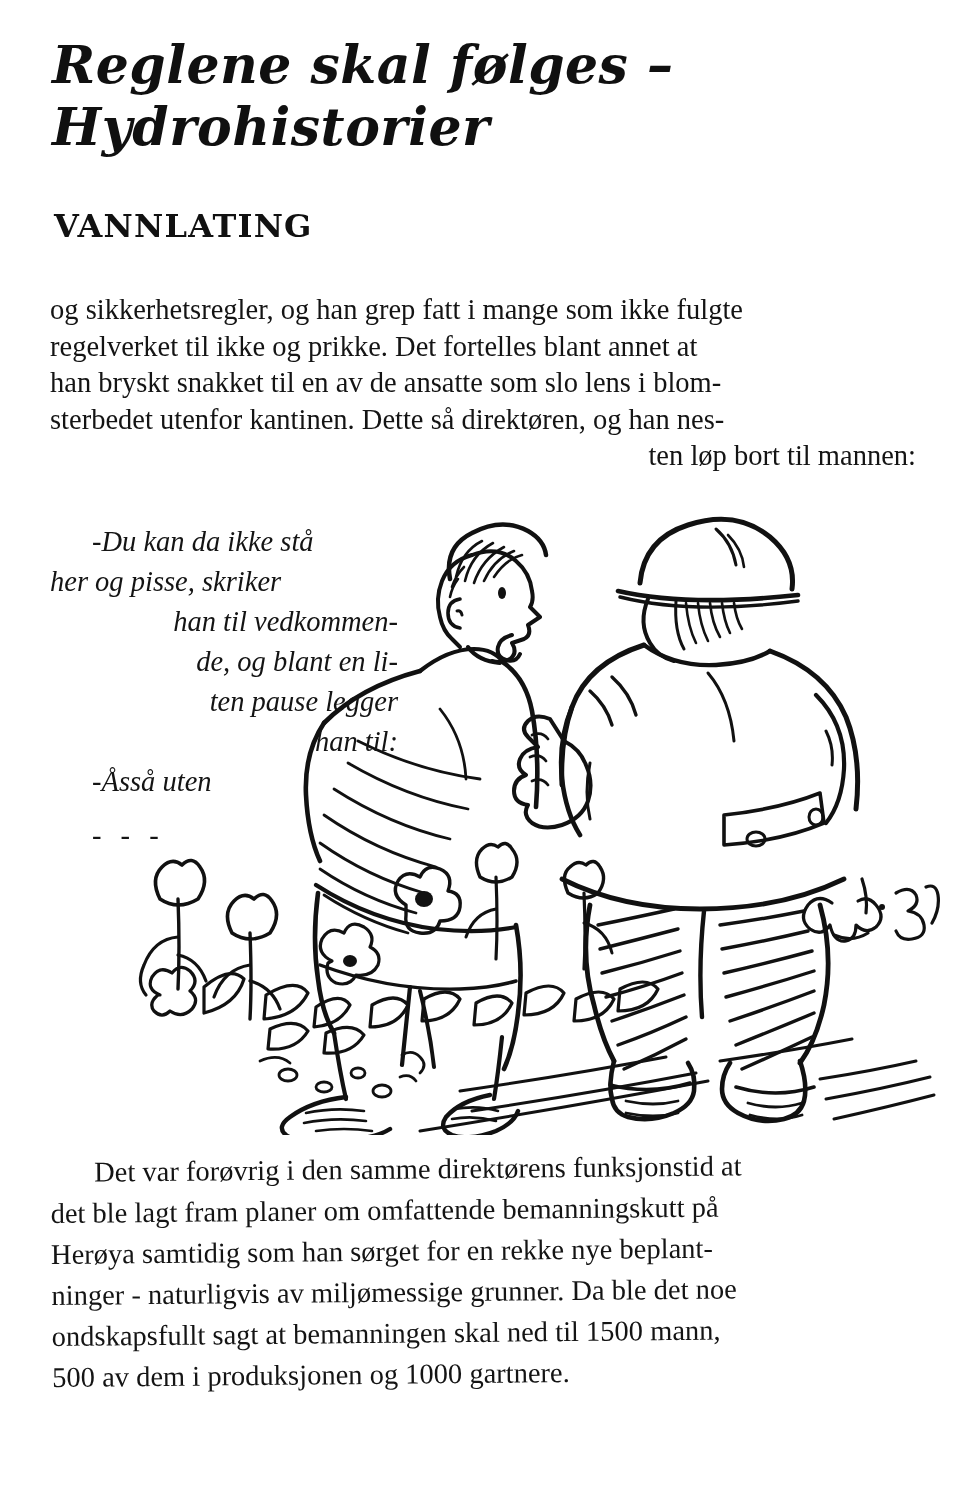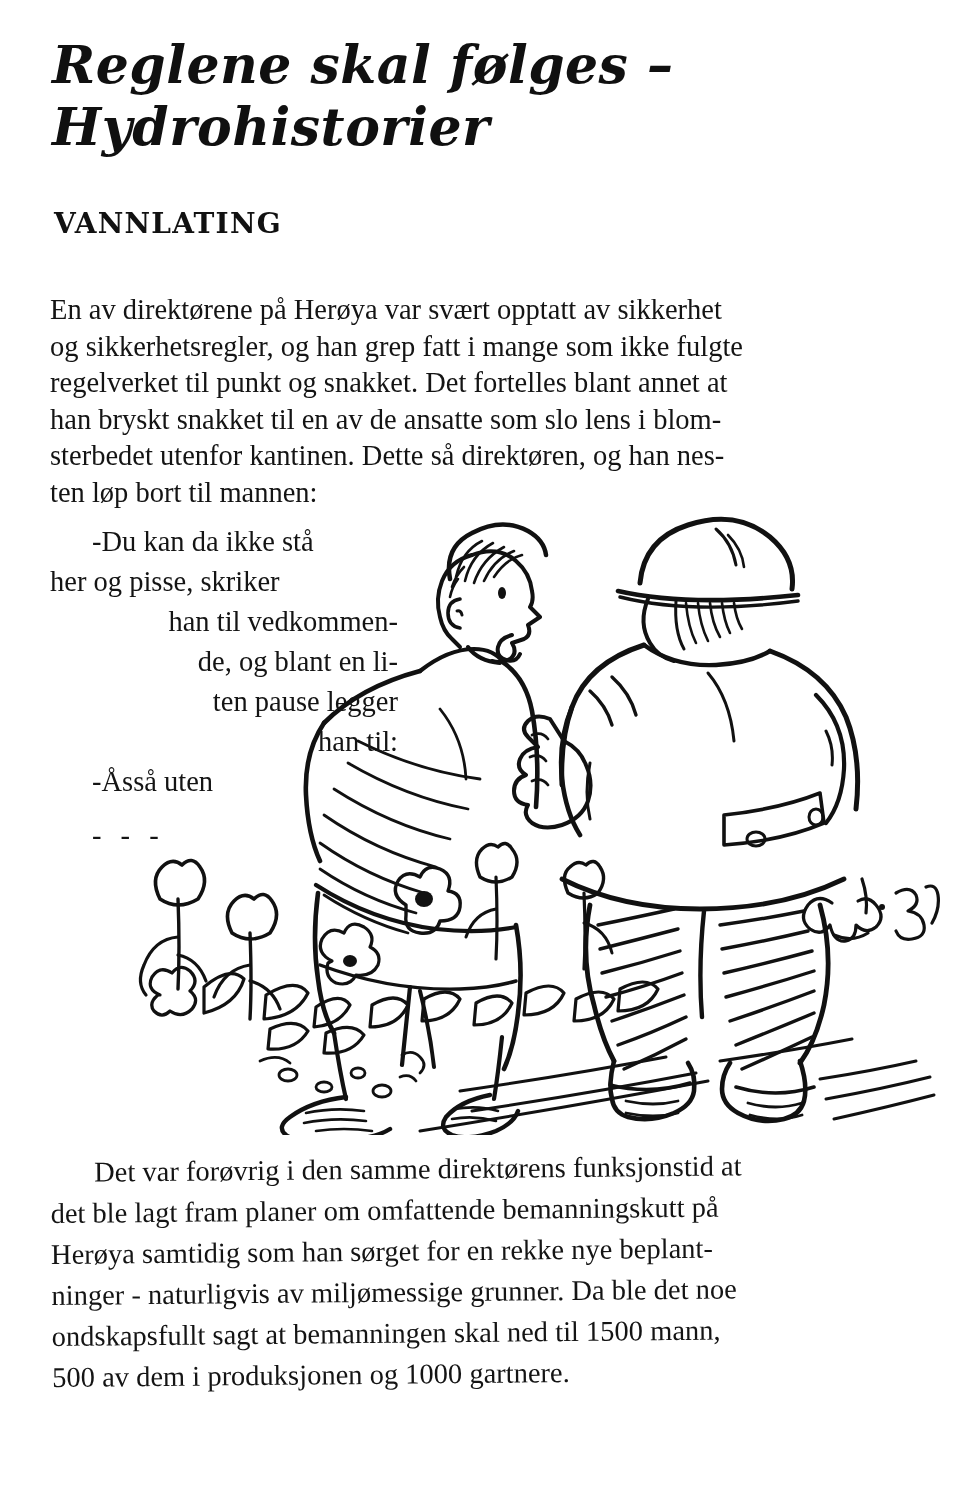--- a/index.html
+++ b/index.html
@@ -41,21 +41,21 @@
     color: #101010;
     white-space: nowrap;
   }
 
   .subhead {
     position: absolute;
     left: 54px;
     top: 207px;
     font-family: "DejaVu Serif", "Liberation Serif", serif;
     font-weight: bold;
-    font-size: 28px;
+    font-size: 32px;
     letter-spacing: 1.2px;
     color: #111111;
   }
 
   
   .col-full {
     position: absolute;
     left: 50px;
     top: 292px;
     width: 866px;
@@ -65,33 +65,33 @@
     text-align-last: left;
     color: #141414;
   }
 
   
   .jline {
     display: flex;
     justify-content: space-between;
     white-space: nowrap;
   }
-  .jline.last { justify-content: flex-start; }
+  .jline.last { justify-content: flex-end; }
 
   
   .col-narrow {
     position: absolute;
     left: 50px;
     top: 522px;
     width: 348px;
     font-size: 28.5px;
     line-height: 40px;
     color: #141414;
   }
-  .col-narrow .jline { display: flex; justify-content: space-between; }
+  .col-narrow .jline { display: flex; justify-content: space-between; font-style: italic; }
   .col-narrow .jline.last { justify-content: flex-end; }
   .col-narrow .indent { padding-left: 42px; }
 
   .dashes {
     position: absolute;
     left: 92px;
     top: 820px;
     font-size: 28.5px;
     letter-spacing: 6px;
     color: #141414;
@@ -130,27 +130,24 @@
 
   <div class="title-block">
     <div class="title-line">Reglene skal følges –</div>
     <div class="title-line">Hydrohistorier</div>
   </div>
 
   <div class="subhead">VANNLATING</div>
 
   <div class="col-full">
     <div class="jline">
-      <span>En av direktørene på Herøya var svært opptatt av sikkerhet</span>
-    </div>
-    <div class="jline">
       <span>og sikkerhetsregler, og han grep fatt i mange som ikke fulgte</span>
     </div>
     <div class="jline">
-      <span>regelverket til punkt og snakket. Det fortelles blant annet at</span>
+      <span>regelverket til ikke og prikke. Det fortelles blant annet at</span>
     </div>
     <div class="jline">
       <span>han bryskt snakket til en av de ansatte som slo lens i blom-</span>
     </div>
     <div class="jline">
       <span>sterbedet utenfor kantinen. Dette så direktøren, og han nes-</span>
     </div>
     <div class="jline last">
       <span>ten løp bort til mannen:</span>
     </div>

